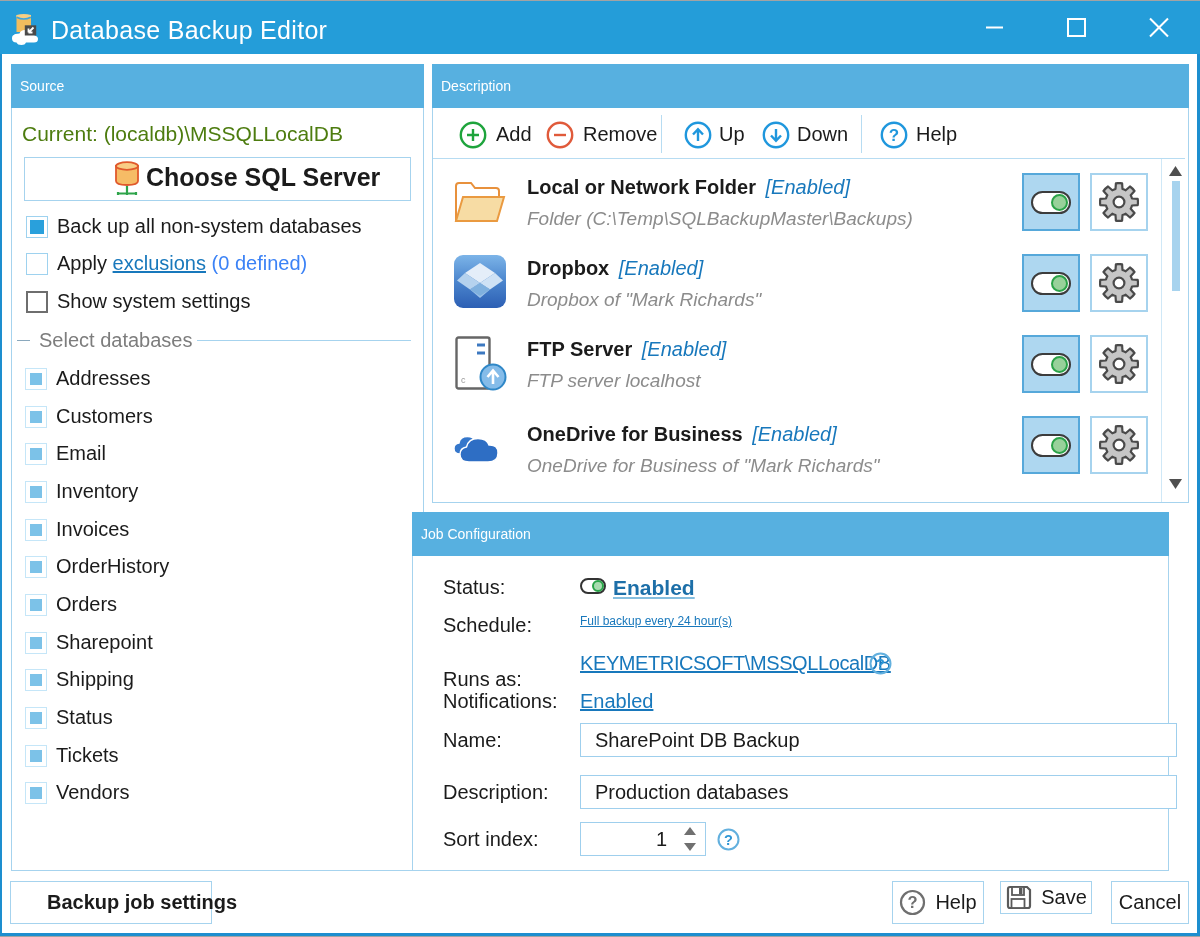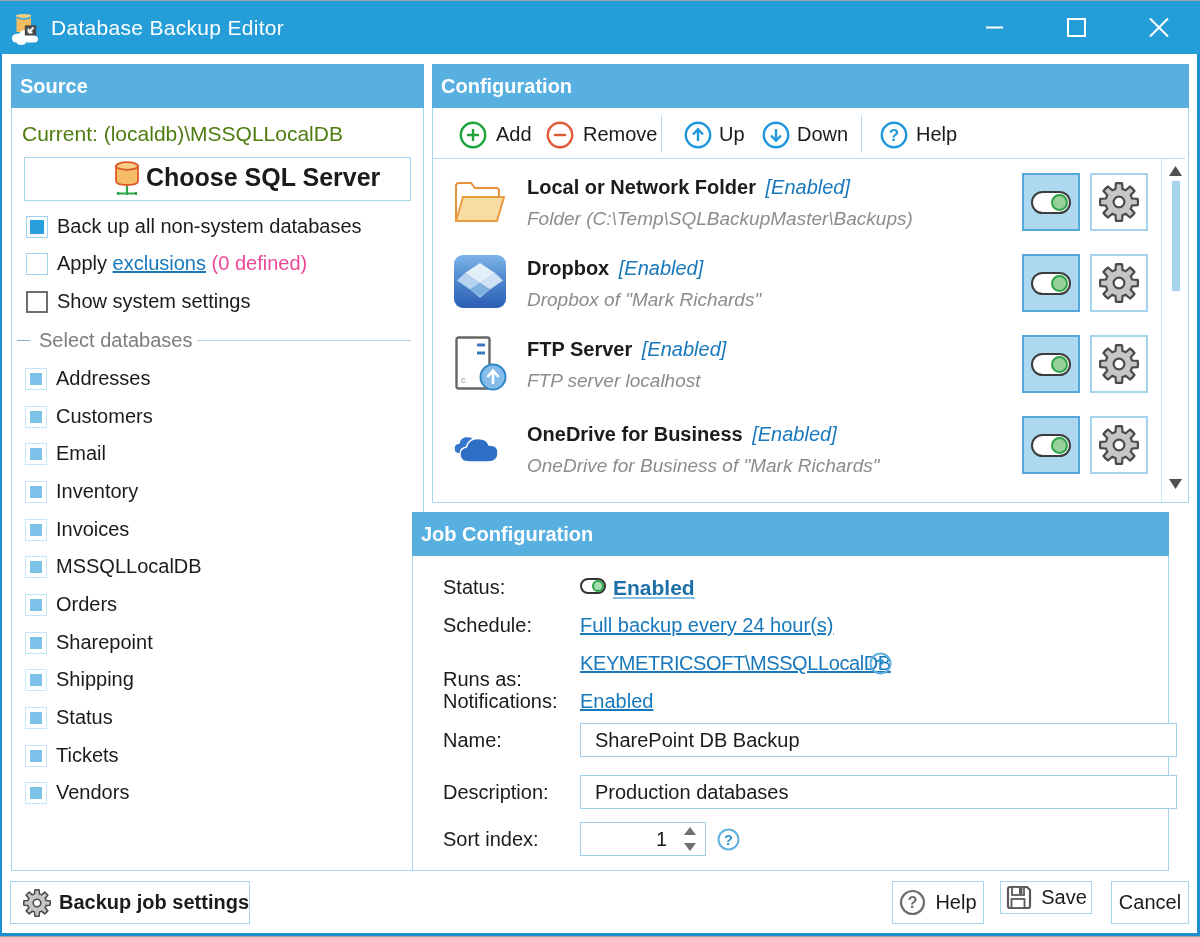--- a/index.html
+++ b/index.html
@@ -1,28 +1,28 @@
 <!DOCTYPE html>
 <html><head>
 <meta charset="utf-8">
 <style>
   html,body{margin:0;padding:0;}
   body{width:1200px;height:937px;position:relative;overflow:hidden;
        font-family:"Liberation Sans",sans-serif;background:#ffffff;}
   .abs{position:absolute;}
   .titlebar{position:absolute;left:0;top:1px;width:1200px;height:53px;background:#249dd9;}
-  .title-text{position:absolute;left:51px;top:16px;font-size:21px;color:#ffffff;letter-spacing:0.3px;}
+  .title-text{position:absolute;left:51px;top:16px;font-size:25px;color:#ffffff;letter-spacing:0.3px;}
   .topline{position:absolute;left:0;top:0;width:1200px;height:1px;background:#a3a3a3;}
   .winborder-l{position:absolute;left:0;top:54px;width:2px;bottom:0;background:#1d8ecf;}
   .winborder-r{position:absolute;right:0;top:54px;width:3px;bottom:0;background:#1d8ecf;}
   .winborder-b{position:absolute;left:0;bottom:1px;width:1200px;height:3px;background:#1d8ecf;}
   .winborder-b2{position:absolute;left:0;bottom:0;width:1200px;height:1px;background:#a3a3a3;}
   .panel{position:absolute;border:1px solid #a6d3ee;background:#fff;}
   .phead{position:absolute;left:-1px;top:-1px;right:-1px;height:44px;background:#57b0e0;
-         color:#fff;font-weight:bold;font-size:20px;line-height:44px;padding-left:9px;}
+         color:#fff;font-weight:normal;font-size:14px;line-height:44px;padding-left:9px;}
   .lbl{position:absolute;font-size:20px;color:#1b1b1b;white-space:nowrap;}
   .gray{color:#4d7c0f;}
   .link{color:#1878bc;text-decoration:underline;}
   .btn{position:absolute;box-sizing:border-box;border:1px solid #a6d3ee;background:#fff;display:flex;
        align-items:center;justify-content:center;font-size:20px;color:#1b1b1b;white-space:nowrap;}
   .b{font-weight:bold;}
   .cb-big{position:absolute;width:20px;height:20px;background:#fff;}
   .dtitle{font-weight:bold;font-size:20px;color:#1b1b1b;}
   .den{font-style:italic;font-weight:normal;font-size:20px;color:#1878bc;margin-left:4px;}
   .dsub{font-style:italic;font-size:19px;color:#8c8c8c;}
@@ -78,21 +78,21 @@
   <path d="M3 5 v15 q0 4 11 4 q11 0 11 -4 V5 Z" fill="#f6bc66" stroke="#e0592c" stroke-width="1.8"></path>
   <ellipse cx="14" cy="5" rx="11" ry="3.8" fill="#f9cd85" stroke="#e0592c" stroke-width="1.8"></ellipse>
 </svg>
 <div class="abs b" style="left:146px;top:163px;font-size:25px;color:#1b1b1b;">Choose SQL Server</div>
 
 <div class="cb-big" style="left:26px;top:216px;border:1px solid #9ed2ef;">
     <div style="position:absolute;left:3px;top:3px;width:14px;height:14px;background:#29a0dc;"></div>
   </div>
 <div class="lbl" style="left:57px;top:215px;">Back up all non-system databases</div>
 <div class="cb-big" style="left:26px;top:253px;border:1px solid #9ed2ef;"></div>
-<div class="lbl" style="left:57px;top:252px;">Apply <span class="link">exclusions</span> <span style="color:#ec4899">(0 defined)</span></div>
+<div class="lbl" style="left:57px;top:252px;">Apply <span class="link">exclusions</span> <span style="color:#3b82f6">(0 defined)</span></div>
 <div class="cb-big" style="left:26px;top:291px;border:2px solid #6e6e6e;width:18px;height:18px;"></div>
 <div class="lbl" style="left:57px;top:290px;">Show system settings</div>
 
 <div class="abs" style="left:17px;top:340px;width:13px;height:1px;background:#8aa8bd;"></div>
 <div class="lbl" style="left:39px;top:329px;color:#7d7d7d;">Select databases</div>
 <div class="abs" style="left:197px;top:340px;width:214px;height:1px;background:#a6d3ee;"></div>
 <div id="dblist">
 <div class="dbitem" style="top:368px;">
       <div class="cbs"></div>
       <div class="dbt">Addresses</div>
@@ -108,21 +108,21 @@
 <div class="dbitem" style="top:481px;">
       <div class="cbs"></div>
       <div class="dbt">Inventory</div>
     </div>
 <div class="dbitem" style="top:519px;">
       <div class="cbs"></div>
       <div class="dbt">Invoices</div>
     </div>
 <div class="dbitem" style="top:556px;">
       <div class="cbs"></div>
-      <div class="dbt">MSSQLLocalDB</div>
+      <div class="dbt">OrderHistory</div>
     </div>
 <div class="dbitem" style="top:594px;">
       <div class="cbs"></div>
       <div class="dbt">Orders</div>
     </div>
 <div class="dbitem" style="top:632px;">
       <div class="cbs"></div>
       <div class="dbt">Sharepoint</div>
     </div>
 <div class="dbitem" style="top:669px;">
@@ -137,21 +137,21 @@
       <div class="cbs"></div>
       <div class="dbt">Tickets</div>
     </div>
 <div class="dbitem" style="top:782px;">
       <div class="cbs"></div>
       <div class="dbt">Vendors</div>
     </div>
 </div>
 
 <div class="panel" style="left:432px;top:64px;width:755px;height:437px;">
-  <div class="phead">Configuration</div>
+  <div class="phead">Description</div>
 </div>
 <div id="toolbar">
 <svg class="abs" style="left:459px;top:121px" width="28" height="28" viewBox="0 0 28 28">
   <circle cx="14" cy="14" r="12.2" fill="none" stroke="#1ea43c" stroke-width="2.4"></circle>
   <path d="M14 8 v12 M8 14 h12" stroke="#1ea43c" stroke-width="2.4"></path>
 </svg>
 <div class="tbtxt" style="left:496px;">Add</div>
 <svg class="abs" style="left:546px;top:121px" width="28" height="28" viewBox="0 0 28 28">
   <circle cx="14" cy="14" r="12.2" fill="none" stroke="#e05a3a" stroke-width="2.4"></circle>
   <path d="M8 14 h12" stroke="#e05a3a" stroke-width="2.4"></path>
@@ -277,21 +277,21 @@
 <div class="panel" style="left:412px;top:512px;width:755px;height:357px;">
   <div class="phead">Job Configuration</div>
 </div>
 <div id="jobcfg">
 <div class="lbl" style="left:443px;top:576px;">Status:</div>
 <div class="abs" style="left:580px;top:578px;width:22px;height:12px;border:2px solid #333;border-radius:8px;background:#fff;">
   <div style="position:absolute;right:0px;top:0px;width:8px;height:8px;border-radius:50%;background:#a8dcb0;border:2px solid #28a448;"></div>
 </div>
 <div class="abs b" style="left:613px;top:576px;font-size:21px;color:#1d6fa8;text-decoration:underline;text-decoration-color:#85bedf;">Enabled</div>
 <div class="lbl" style="left:443px;top:614px;">Schedule:</div>
-<div class="abs link" style="left:580px;top:614px;font-size:20px;">Full backup every 24 hour(s)</div>
+<div class="abs link" style="left:580px;top:614px;font-size:12px;">Full backup every 24 hour(s)</div>
 <div class="lbl" style="left:443px;top:668px;">Runs as:</div>
 <div class="abs link" style="left:580px;top:652px;font-size:20px;letter-spacing:-0.4px;">KEYMETRICSOFT\MSSQLLocalDB</div>
 <svg class="abs" style="left:869px;top:652px" width="23" height="23" viewBox="0 0 23 23">
   <circle cx="11.5" cy="11.5" r="10" fill="none" stroke="#63b0de" stroke-width="2"></circle>
   <text x="11.5" y="17" font-size="14.5" font-weight="bold" fill="#2f96d5" text-anchor="middle" font-family="Liberation Sans">?</text>
 </svg>
 <div class="lbl" style="left:443px;top:690px;">Notifications:</div>
 <div class="abs link" style="left:580px;top:690px;font-size:20px;">Enabled</div>
 <div class="lbl" style="left:443px;top:729px;">Name:</div>
 <div class="input" style="left:580px;top:723px;width:597px;height:34px;padding-left:14px;text-align:center;">SharePoint DB Backup</div>
@@ -305,21 +305,21 @@
     <polygon points="7,25 13,17 1,17" fill="#707070"></polygon>
   </svg>
 </div>
 <svg class="abs" style="left:717px;top:828px" width="23" height="23" viewBox="0 0 23 23">
   <circle cx="11.5" cy="11.5" r="10" fill="none" stroke="#63b0de" stroke-width="2"></circle>
   <text x="11.5" y="17" font-size="14.5" font-weight="bold" fill="#2f96d5" text-anchor="middle" font-family="Liberation Sans">?</text>
 </svg>
 </div>
 
 <div id="bottombar">
-<div class="btn b" style="left:10px;top:881px;width:240px;height:43px;justify-content:flex-start;padding-left:12px;">
+<div class="btn b" style="left:10px;top:881px;width:202px;height:43px;justify-content:flex-start;padding-left:28px;">
   <svg width="28" height="28" viewBox="0 0 40 40" style="margin-right:8px">
         <use href="#gear"></use>
       </svg>
   Backup job settings
 </div>
 <div class="btn" style="left:892px;top:881px;width:92px;height:43px;">
   <svg width="27" height="27" viewBox="0 0 27 27" style="margin-right:9px">
     <circle cx="13.5" cy="13.5" r="11.5" fill="none" stroke="#6f6f6f" stroke-width="2.2"></circle>
     <text x="13.5" y="19" font-size="16.5" font-weight="bold" fill="#6f6f6f" text-anchor="middle" font-family="Liberation Sans">?</text>
   </svg>

